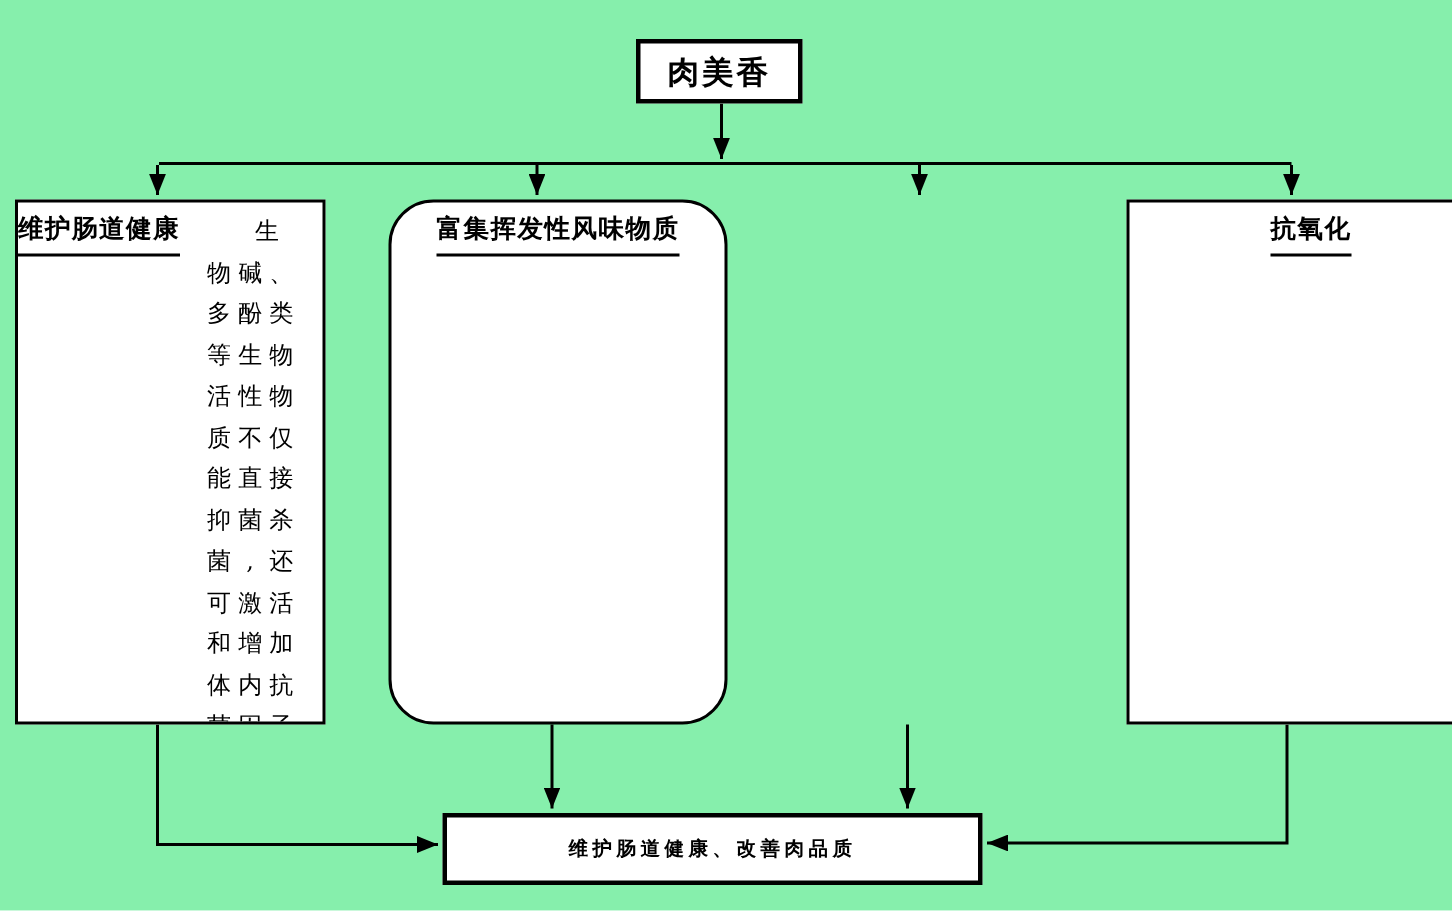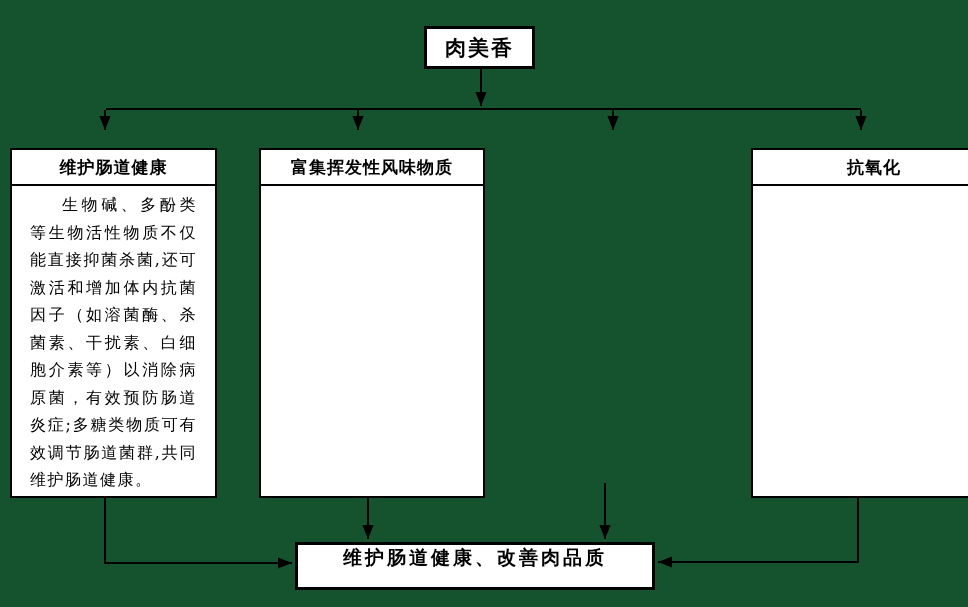--- a/index.html
+++ b/index.html
@@ -4,21 +4,21 @@
 <style>
   html, body {
     margin: 0;
     padding: 0;
     background: #ffffff;
   }
   #canvas {
     position: relative;
     width: 968px;
     height: 607px;
-    background: #14532d;
+    background: #86efac;
     font-family: "DejaVu Sans", sans-serif;
     color: #000000;
     overflow: hidden;
   }
   .box {
     position: absolute;
     box-sizing: border-box;
     border: 2px solid #000000;
     background: #ffffff;
   }
@@ -26,29 +26,30 @@
     border-width: 3px;
   }
   .root-box {
     left: 424px; top: 26px; width: 111px; height: 43px;
     display: flex; align-items: center; justify-content: center;
     font-weight: bold; font-size: 21px; letter-spacing: 2px;
     font-family: "DejaVu Serif", serif;
   }
   .outcome-box {
     left: 295px; top: 542px; width: 360px; height: 48px;
-    display: flex; align-items: flex-start; justify-content: center;
-    font-weight: bold; font-size: 19px; letter-spacing: 3px;
+    display: flex; align-items: center; justify-content: center;
+    font-weight: bold; font-size: 13px; letter-spacing: 3px;
     font-family: "DejaVu Serif", serif;
   }
   .col {
-    top: 148px;
+    top: 133px;
     height: 350px;
     display: flex;
-    flex-direction: column;
+    flex-direction: row;
+    justify-content: center;
   }
   .col-header {
     box-sizing: border-box;
     height: 36px;
     border-bottom: 2px solid #000000;
     display: flex; align-items: center; justify-content: center;
     font-weight: bold; font-size: 17px; letter-spacing: 1px;
     font-family: "DejaVu Serif", serif;
     flex: 0 0 auto;
   }
@@ -57,21 +58,21 @@
     padding: 5px 18px;
     font-size: 16px;
     line-height: 1.72;
     letter-spacing: 1.5px;
     text-align: justify;
     text-indent: 2em;
     font-family: "DejaVu Serif", serif;
     overflow: hidden;
   }
   #c1 { left: 10px;  width: 207px; }
-  #c2 { left: 259px; width: 226px; }
+  #c2 { left: 259px; width: 226px; border-radius: 30px; }
   #c3 { left: 514px; width: 223px; }
   #c4 { left: 751px; width: 246px; }
   #connectors {
     position: absolute;
     left: 0; top: 0;
     width: 968px; height: 607px;
     pointer-events: none;
   }
 </style>
 </head>

